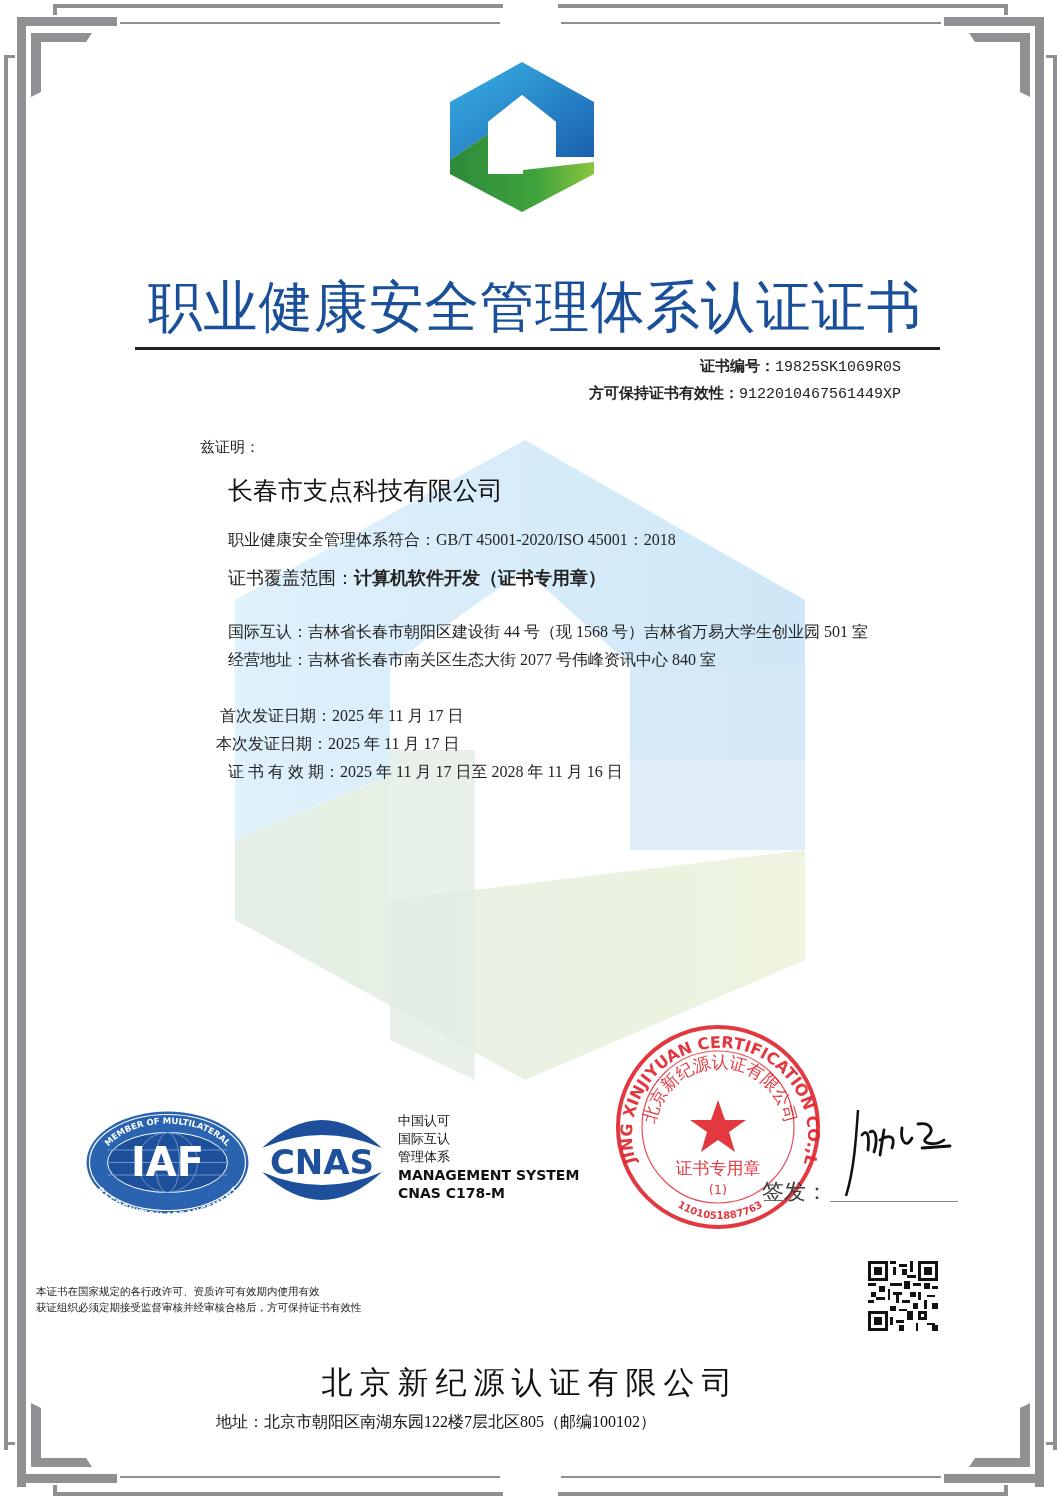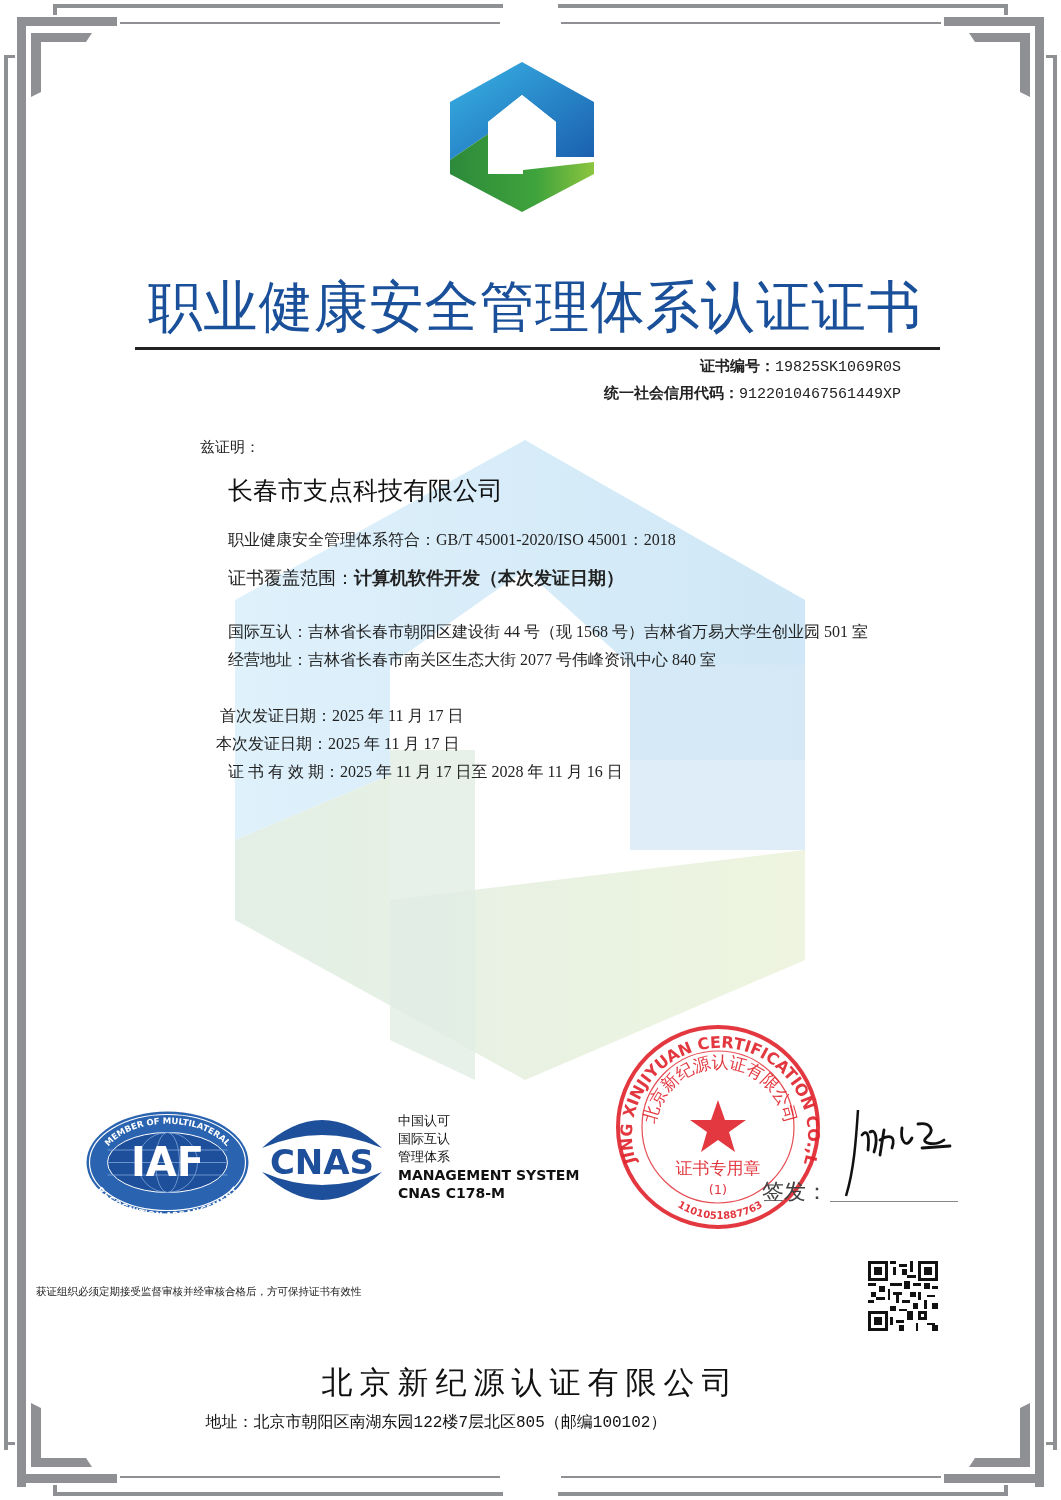--- a/index.html
+++ b/index.html
@@ -46,21 +46,21 @@
     .seal { position: absolute; left: 608px; top: 1022px; width: 220px; height: 210px; }
     .signature { position: absolute; left: 840px; top: 1100px; width: 115px; height: 100px; }
     .sign-label { position: absolute; left: 762px; top: 1177px; font-family: "DejaVu Sans", "Liberation Sans", sans-serif; font-size: 22px; color: #404040; }
     .sign-line { position: absolute; left: 830px; top: 1201px; width: 128px; height: 1px; background: #888; }
 
     .notes { position: absolute; left: 36px; top: 1283px; font-family: "DejaVu Sans", "Liberation Sans", sans-serif; font-size: 10.5px; line-height: 16px; color: #222; white-space: nowrap; }
 
     .qr { position: absolute; left: 868px; top: 1261px; width: 70px; height: 70px; }
 
     .issuer { position: absolute; left: 0; width: 1061px; text-align: center; top: 1362px; font-family: "DejaVu Sans", "Liberation Sans", sans-serif; font-size: 31px; letter-spacing: 7px; color: #111; }
-    .issuer-addr { position: absolute; left: 0; width: 872px; text-align: center; top: 1412px; font-family: Liberation Mono, monospace; font-size: 16px; color: #111; }
+    .issuer-addr { position: absolute; left: 0; width: 872px; text-align: center; top: 1412px; font-family: Liberation Serif, serif; font-size: 16px; color: #111; }
   </style>
 </head>
 <body>
 
 <svg class="frame-svg" viewBox="0 0 1061 1500">
   <g fill="#8e9094">
 
     <rect x="53" y="4" width="450" height="4"></rect>
       <rect x="53" y="4" width="4" height="11"></rect>
     <rect x="17" y="17" width="100" height="9"></rect>
@@ -129,31 +129,31 @@
   <polygon points="40,60 74,33 108,60 108,95 75,95 75,112 40,112" fill="#ffffff"></polygon>
 </svg>
 
 <div class="title">职业健康安全管理体系认证证书</div>
 <div class="title-rule"></div>
 
 <div class="meta meta-cert">
   <span class="label">证书编号：</span><span class="value">19825SK1069R0S</span>
 </div>
 <div class="meta meta-credit">
-  <span class="label">统一社会信用代码：</span><span class="value">9122010467561449XP</span>
+  <span class="label">方可保持证书有效性：</span><span class="value">9122010467561449XP</span>
 </div>
 
 <div class="body-text hereby">兹证明：</div>
 <div class="body-text company">长春市支点科技有限公司</div>
 
 <div class="body-text standard">
   <span>职业健康安全管理体系符合：</span><span>GB/T 45001-2020/ISO 45001：2018</span>
 </div>
 <div class="body-text scope">
-  <span>证书覆盖范围：</span><span class="scope-val">计算机软件开发（本次发证日期）</span>
+  <span>证书覆盖范围：</span><span class="scope-val">计算机软件开发（证书专用章）</span>
 </div>
 
 <div class="body-text reg-addr">
   <span>国际互认：</span><span>吉林省长春市朝阳区建设街 44 号（现 1568 号）吉林省万易大学生创业园 501 室</span>
 </div>
 <div class="body-text op-addr">
   <span>经营地址：</span><span>吉林省长春市南关区生态大街 2077 号伟峰资讯中心 840 室</span>
 </div>
 
 <div class="body-text date1">
@@ -217,20 +217,21 @@
 </svg>
 
 <svg class="signature" viewBox="0 0 115 100">
   <path d="M 18,10 C 16,40 14,70 6,96" stroke="#111" stroke-width="2.5" fill="none"></path>
   <path d="M 22,35 C 26,30 30,32 28,50 M 30,32 C 36,28 38,40 34,52 M 44,30 L 40,55 M 40,40 C 50,34 56,36 52,48 M 62,28 C 60,40 66,50 72,38 M 78,24 C 90,22 96,30 86,38 C 80,44 96,46 104,40 M 82,48 L 110,46" stroke="#111" stroke-width="2.8" fill="none" stroke-linecap="round"></path>
 </svg>
 <div class="sign-label">签发：</div>
 <div class="sign-line"></div>
 
 <div class="notes">
+  <div>本证书在国家规定的各行政许可、资质许可有效期内使用有效</div>
   <div>获证组织必须定期接受监督审核并经审核合格后，方可保持证书有效性</div>
 </div>
 
 <svg class="qr" viewBox="0 0 25 25" shape-rendering="crispEdges">
   <rect width="25" height="25" fill="#fff"></rect>
   <g fill="#111">
     <rect x="0" y="0" width="7" height="7"></rect>
       <rect x="1" y="1" width="5" height="5" fill="#fff"></rect>
       <rect x="2" y="2" width="3" height="3"></rect>
     <rect x="18" y="0" width="7" height="7"></rect>

